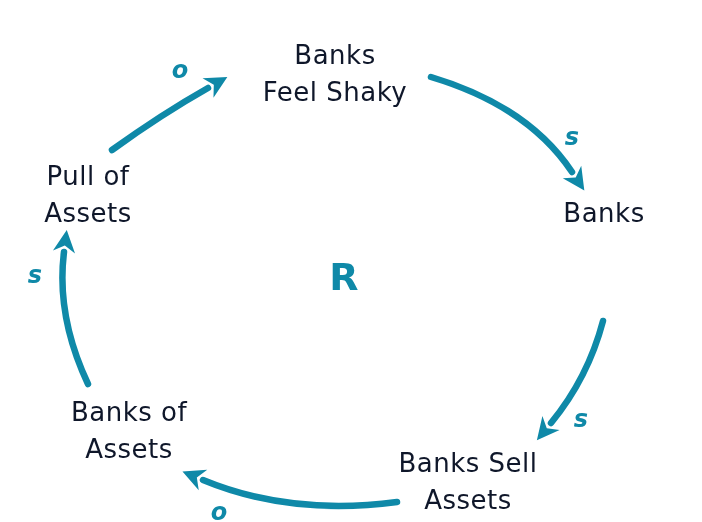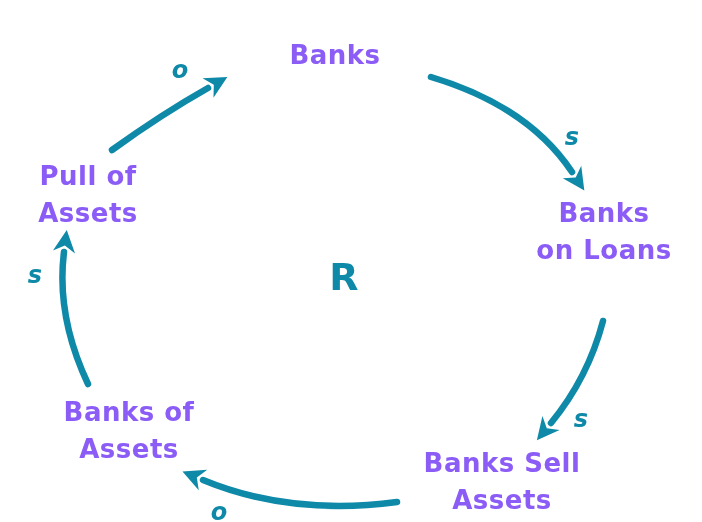--- a/index.html
+++ b/index.html
@@ -19,23 +19,23 @@
     position: absolute;
     left: 0;
     top: 0;
     width: 702px;
     height: 522px;
   }
   .node {
     position: absolute;
     transform: translateX(-50%);
     text-align: center;
-    color: #8b5cf6;
+    color: #0f172a;
     font-size: 26px;
-    font-weight: 700;
+    font-weight: 400;
     line-height: 37px;
     letter-spacing: 0.5px;
     white-space: nowrap;
   }
   .polarity {
     position: absolute;
     transform: translate(-50%, -50%);
     color: #0f89a8;
     font-size: 24px;
     font-weight: bold;
@@ -64,28 +64,28 @@
     </defs>
     <path d="M 112,150 Q 162,114 208,88" fill="none" stroke="#0f89a8" stroke-width="6.5" stroke-linecap="round" marker-end="url(#ah)"></path>
     <path d="M 431,77 Q 528,106 572,172" fill="none" stroke="#0f89a8" stroke-width="6.5" stroke-linecap="round" marker-end="url(#ah)"></path>
     <path d="M 603,321 Q 588,378 551,423" fill="none" stroke="#0f89a8" stroke-width="6.5" stroke-linecap="round" marker-end="url(#ah)"></path>
     <path d="M 397,502 Q 290,516 203,480" fill="none" stroke="#0f89a8" stroke-width="6.5" stroke-linecap="round" marker-end="url(#ah)"></path>
     <path d="M 88,384 Q 56,316 64,252" fill="none" stroke="#0f89a8" stroke-width="6.5" stroke-linecap="round" marker-end="url(#ah)"></path>
   </svg>
 
   <div class="node" style="left:335px; top:37px;">
     <div>Banks</div>
+    <div>Feel Shaky</div>
   </div>
 
   <div class="node" style="left:604px; top:195px;">
     <div>Banks</div>
-    <div>on Loans</div>
   </div>
 
-  <div class="node" style="left:502px; top:445px;">
+  <div class="node" style="left:468px; top:445px;">
     <div>Banks Sell</div>
     <div>Assets</div>
   </div>
 
   <div class="node" style="left:129px; top:394px;">
     <div>Banks of</div>
     <div>Assets</div>
   </div>
 
   <div class="node" style="left:88px; top:158px;">

